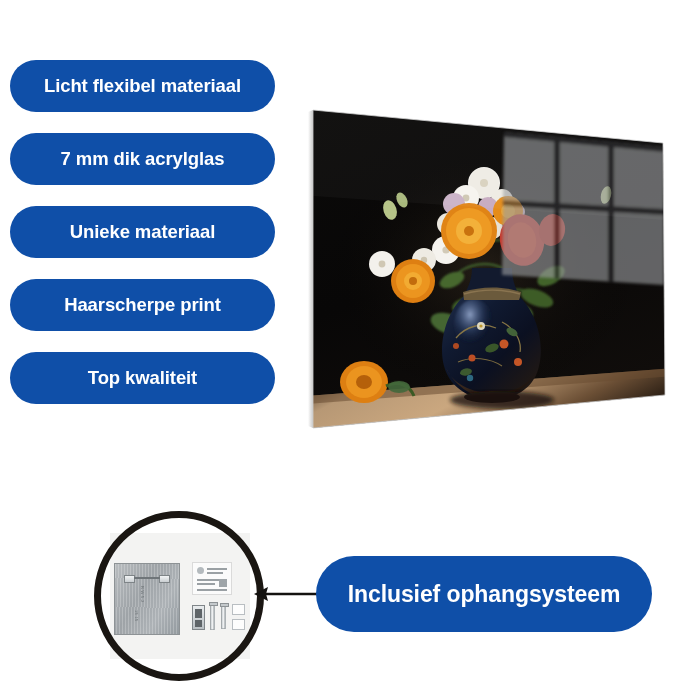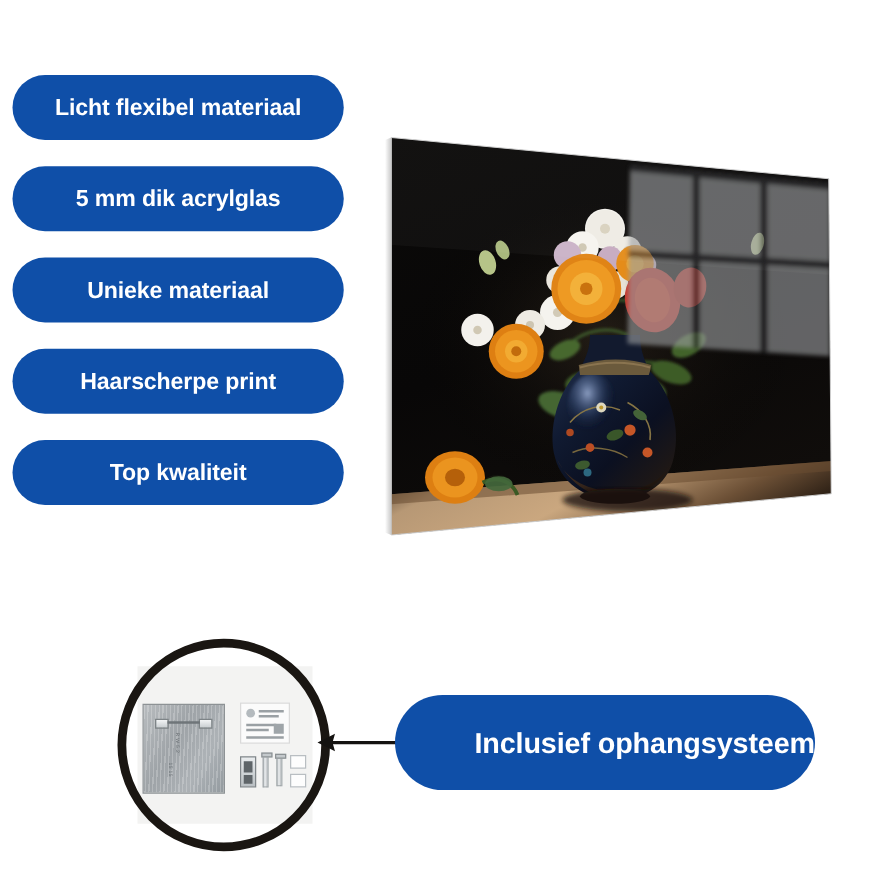--- a/index.html
+++ b/index.html
@@ -50,21 +50,21 @@
   .callout-pill {
     position: absolute;
     left: 316px;
     top: 556px;
     width: 336px;
     height: 76px;
     border-radius: 38px;
     background: #0f4fa8;
     display: flex;
     align-items: center;
-    justify-content: flex-end;
+    justify-content: center;
     box-sizing: border-box;
   }
   .callout-pill .pill-label {
     font-size: 23px;
   }
 
   
   .connector {
     position: absolute;
     left: 250px;
@@ -225,21 +225,21 @@
 </style>
 </head>
 <body>
 
 <div id="stage">
 
   <div class="pill" style="top:60px">
     <span class="pill-label">Licht flexibel materiaal</span>
   </div>
   <div class="pill" style="top:133px">
-    <span class="pill-label">5 mm dik acrylglas</span>
+    <span class="pill-label">7 mm dik acrylglas</span>
   </div>
   <div class="pill" style="top:206px">
     <span class="pill-label">Unieke materiaal</span>
   </div>
   <div class="pill" style="top:352px">
     <span class="pill-label">Top kwaliteit</span>
   </div>
   <div class="pill" style="top:279px">
     <span class="pill-label">Haarscherpe print</span>
   </div>

